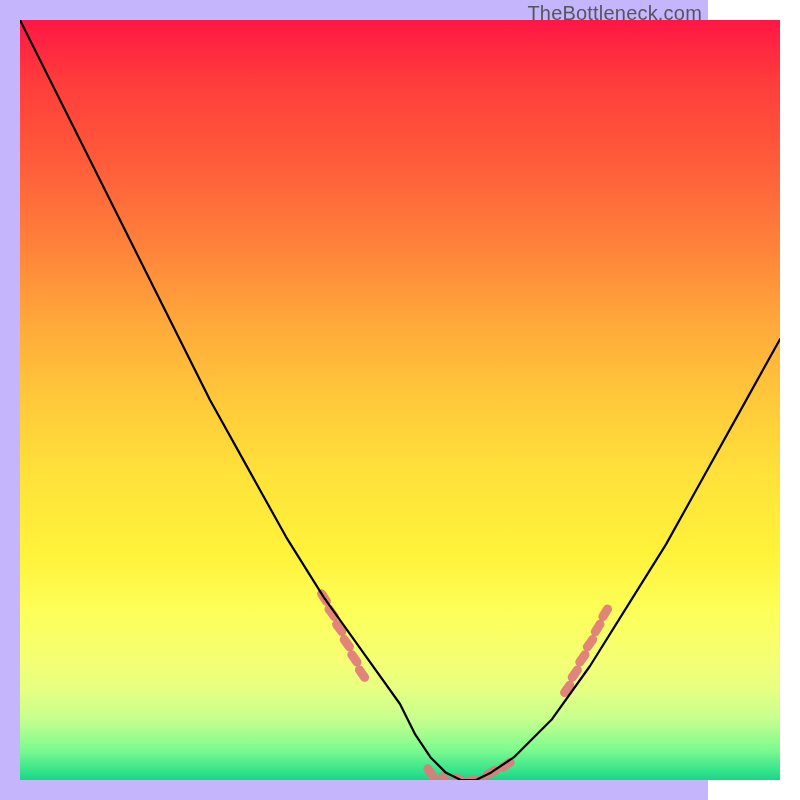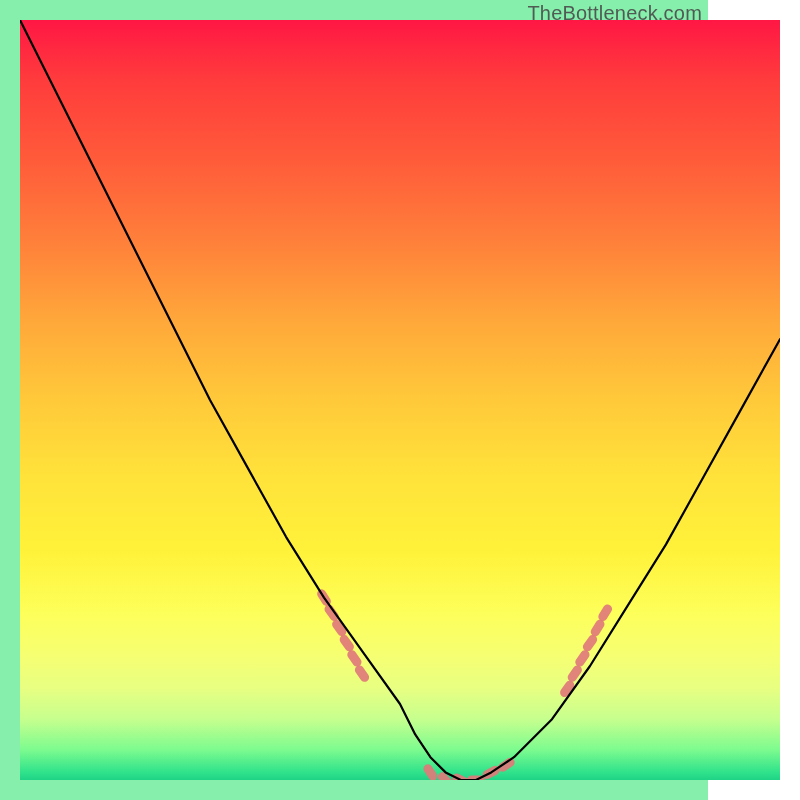--- a/index.html
+++ b/index.html
@@ -7,21 +7,21 @@
     padding: 0;
     width: 800px;
     height: 800px;
     overflow: hidden;
     font-family: Arial, Helvetica, sans-serif;
   }
   .chart-container {
     position: relative;
     width: 708px;
     height: 800px;
-    background: #86efac;
+    background: #c4b5fd;
   }
   .plot-area {
     position: absolute;
     left: 20px;
     top: 20px;
     width: 760px;
     height: 760px;
     background: linear-gradient(
       to bottom,
       #ff1744 0%,

